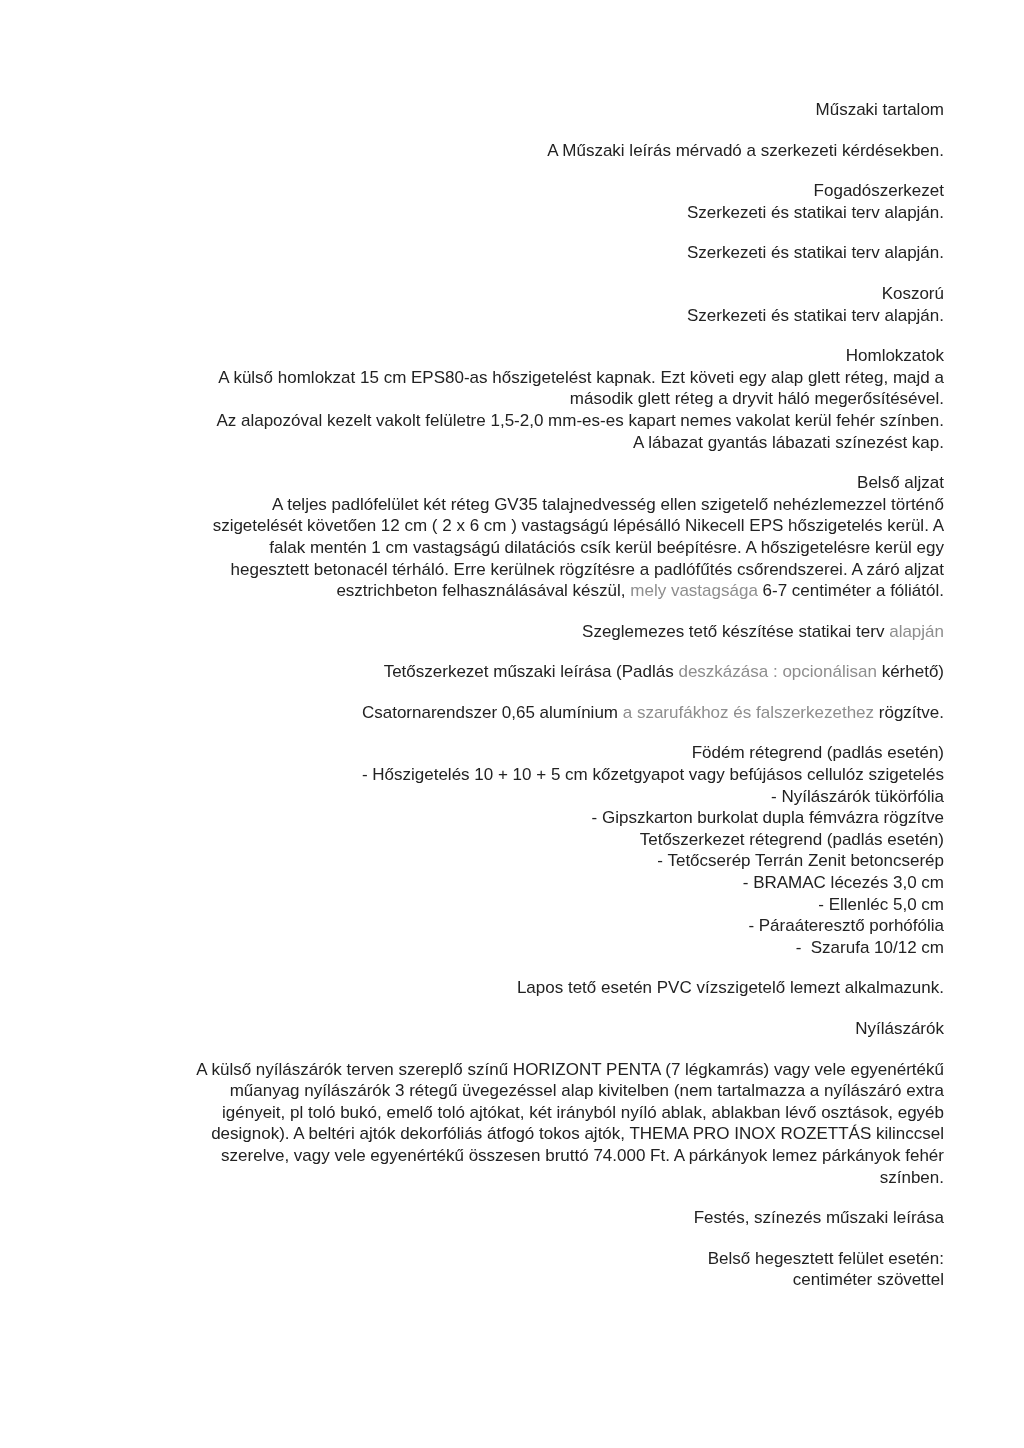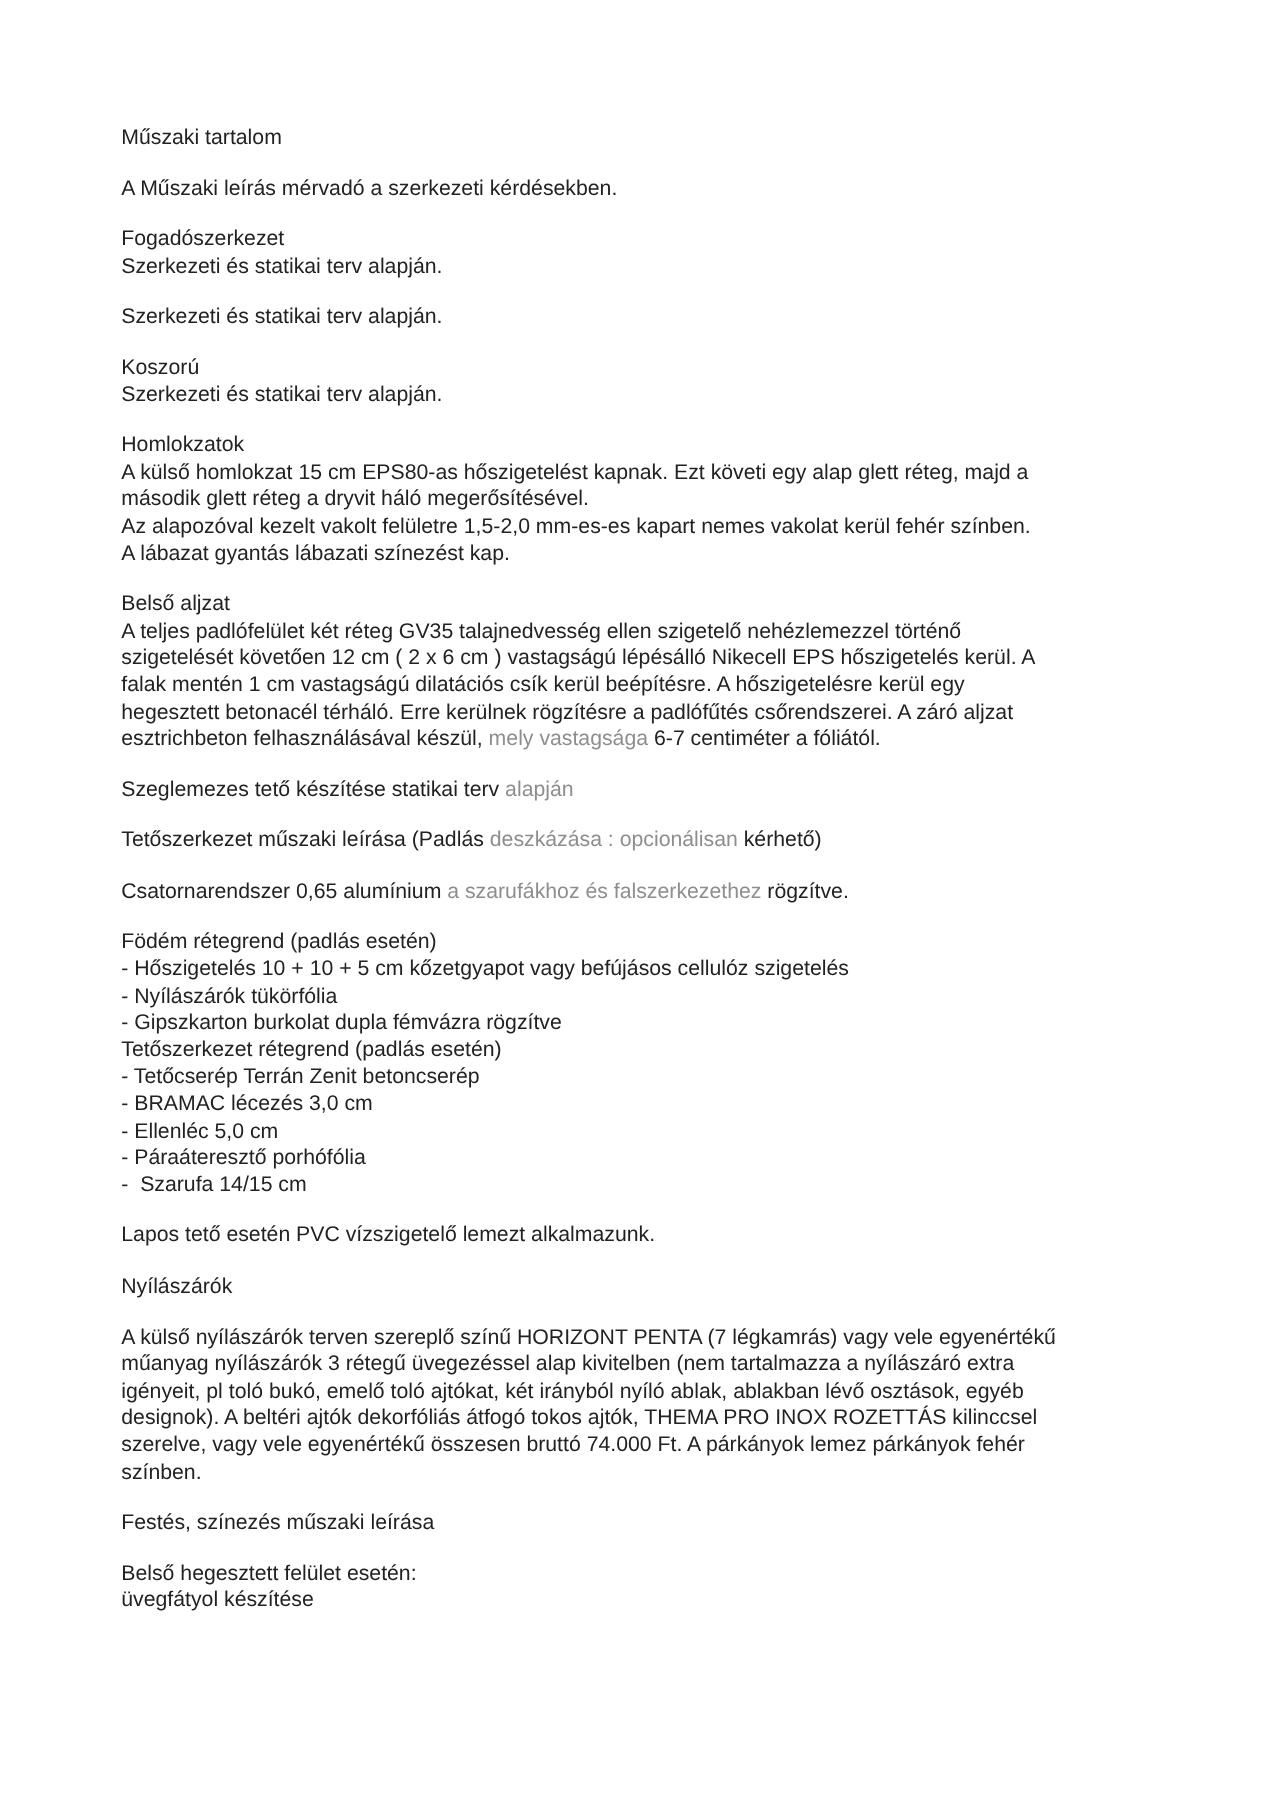--- a/index.html
+++ b/index.html
@@ -18,20 +18,21 @@
     font-family: "Liberation Sans", "DejaVu Sans", sans-serif;
     font-size: 17px;
     line-height: 21.6px;
     color: #222222;
   }
   .block {
     margin: 0 0 19px 0;
   }
   .line {
     white-space: pre;
+    text-align: right;
   }
   .seg.muted {
     color: #8e8e8e;
     margin-top: 41px;
   }
 </style>
 </head>
 <body>
 
 <div class="page">
@@ -80,37 +81,37 @@
       <div class="block">
         <div class="line"><span class="seg">Födém rétegrend (padlás esetén)</span></div>
         <div class="line"><span class="seg">- Hőszigetelés 10 + 10 + 5 cm kőzetgyapot vagy befújásos cellulóz szigetelés</span></div>
         <div class="line"><span class="seg">- Nyílászárók tükörfólia</span></div>
         <div class="line"><span class="seg">- Gipszkarton burkolat dupla fémvázra rögzítve</span></div>
         <div class="line"><span class="seg">Tetőszerkezet rétegrend (padlás esetén)</span></div>
         <div class="line"><span class="seg">- Tetőcserép Terrán Zenit betoncserép</span></div>
         <div class="line"><span class="seg">- BRAMAC lécezés 3,0 cm</span></div>
         <div class="line"><span class="seg">- Ellenléc 5,0 cm</span></div>
         <div class="line"><span class="seg">- Páraáteresztő porhófólia</span></div>
-        <div class="line"><span class="seg">-  Szarufa 14/15 cm</span></div>
+        <div class="line"><span class="seg">-  Szarufa 10/12 cm</span></div>
       </div>
       <div class="block">
         <div class="line"><span class="seg">Lapos tető esetén PVC vízszigetelő lemezt alkalmazunk.</span></div>
       </div>
       <div class="block">
         <div class="line"><span class="seg">Nyílászárók</span></div>
       </div>
       <div class="block">
         <div class="line"><span class="seg">A külső nyílászárók terven szereplő színű HORIZONT PENTA (7 légkamrás) vagy vele egyenértékű</span></div>
         <div class="line"><span class="seg">műanyag nyílászárók 3 rétegű üvegezéssel alap kivitelben (nem tartalmazza a nyílászáró extra</span></div>
         <div class="line"><span class="seg">igényeit, pl toló bukó, emelő toló ajtókat, két irányból nyíló ablak, ablakban lévő osztások, egyéb</span></div>
         <div class="line"><span class="seg">designok). A beltéri ajtók dekorfóliás átfogó tokos ajtók, THEMA PRO INOX ROZETTÁS kilinccsel</span></div>
         <div class="line"><span class="seg">szerelve, vagy vele egyenértékű összesen bruttó 74.000 Ft. A párkányok lemez párkányok fehér</span></div>
         <div class="line"><span class="seg">színben.</span></div>
       </div>
       <div class="block">
         <div class="line"><span class="seg">Festés, színezés műszaki leírása</span></div>
       </div>
       <div class="block">
         <div class="line"><span class="seg">Belső hegesztett felület esetén:</span></div>
-        <div class="line"><span class="seg">üvegfátyol készítése</span></div>
+        <div class="line"><span class="seg">centiméter szövettel</span></div>
       </div>
     </div>
 </div>
 
 </body></html>

